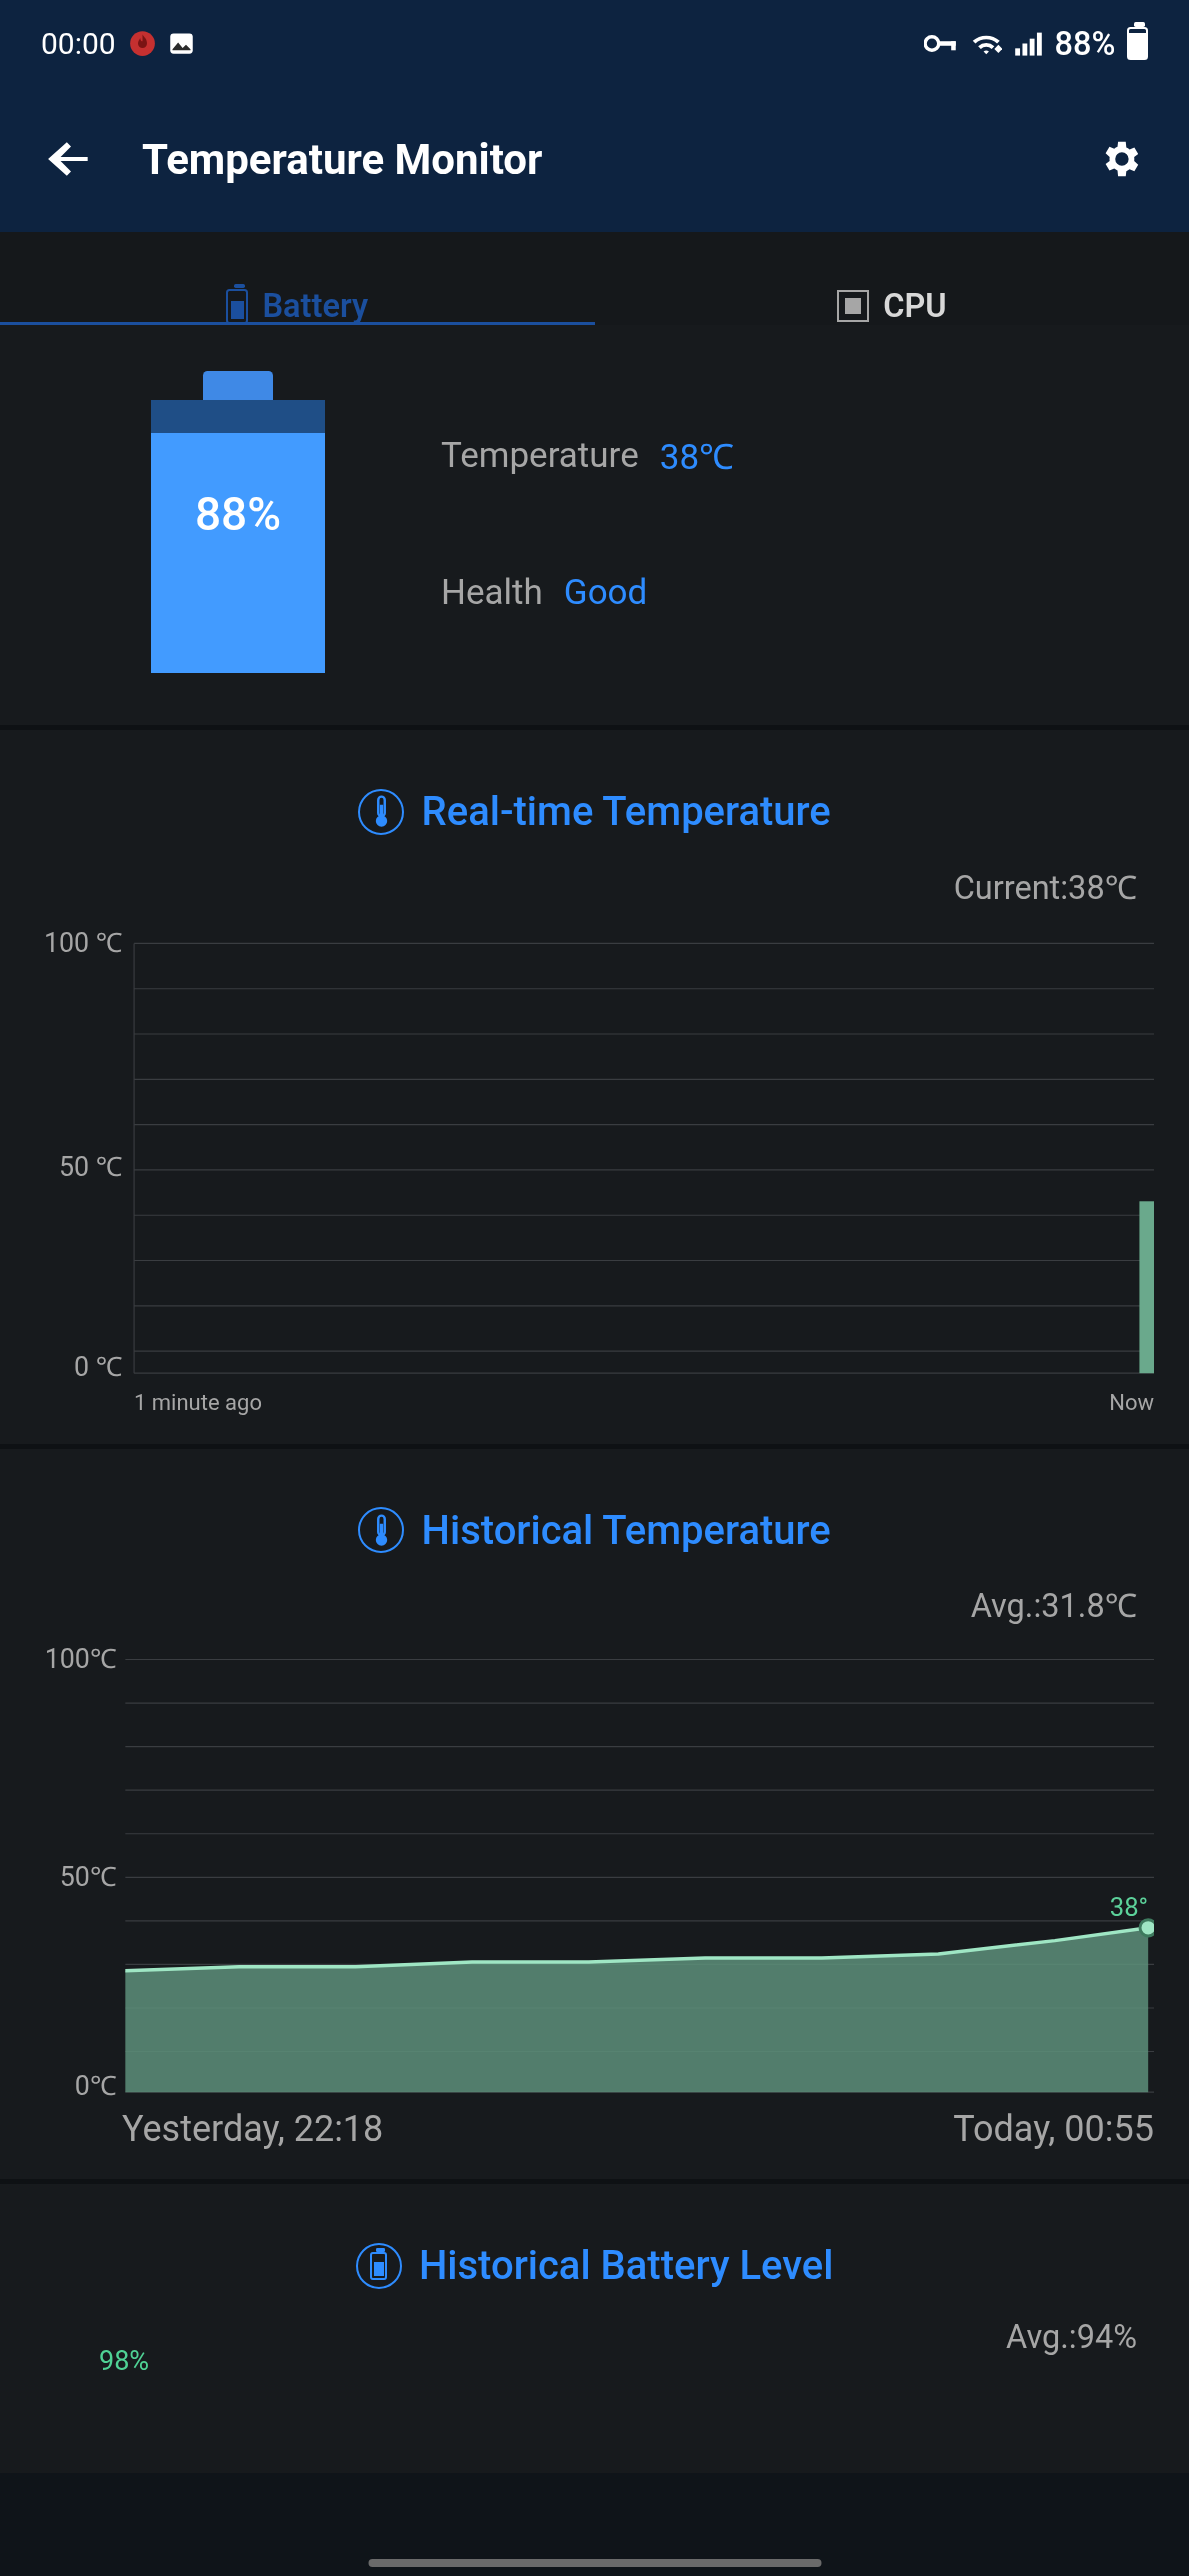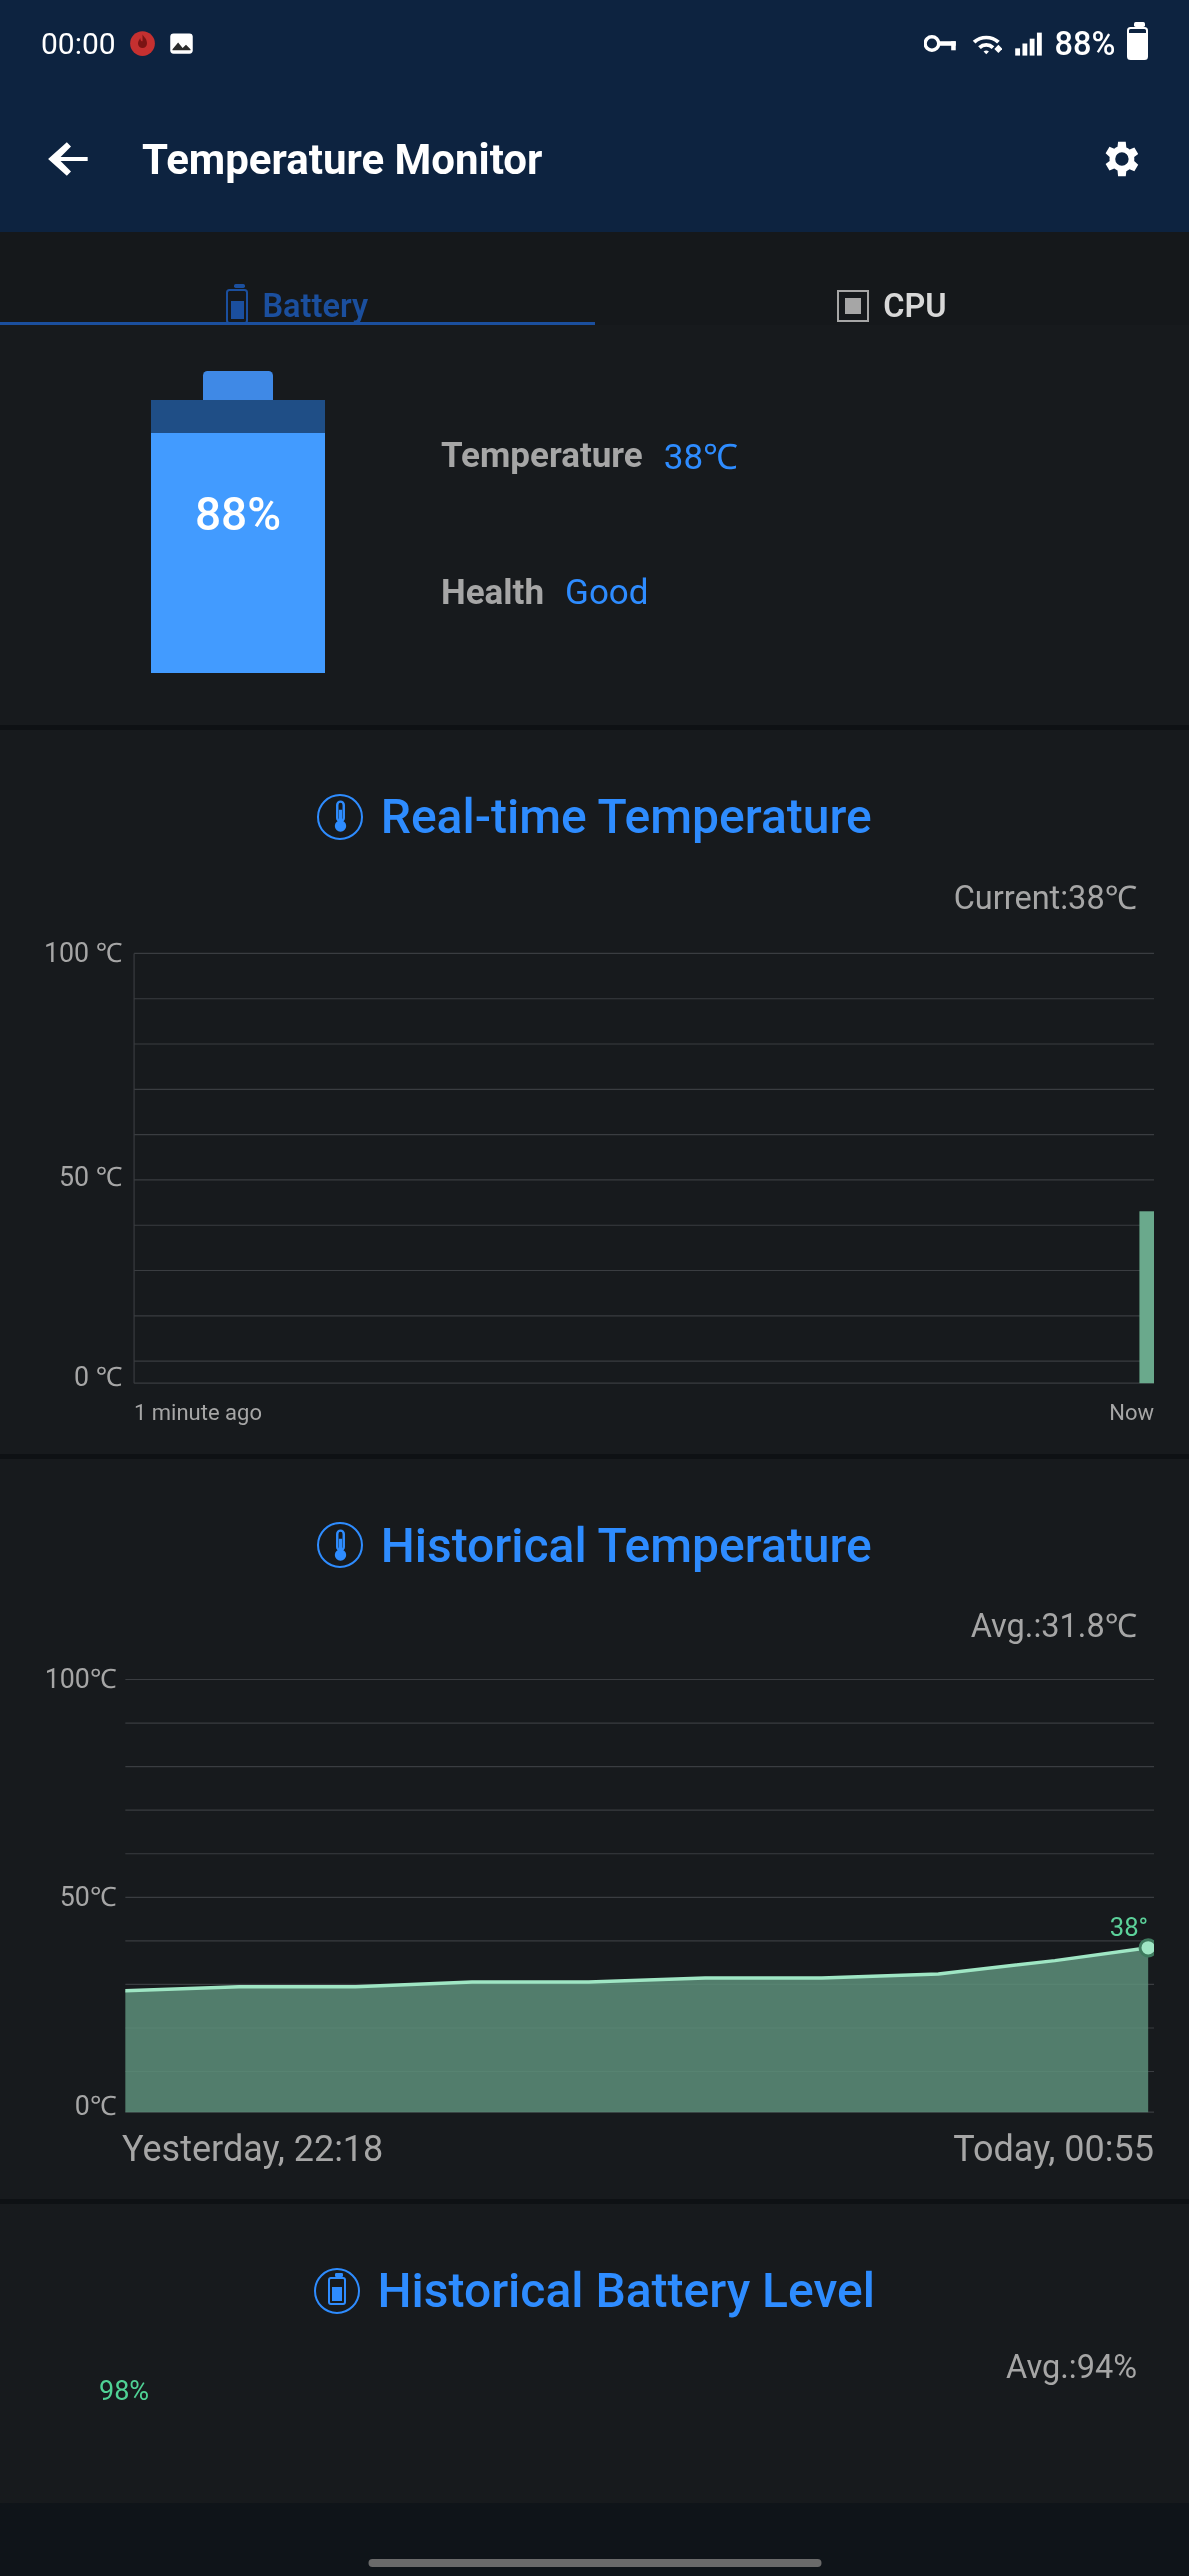--- a/index.html
+++ b/index.html
@@ -44,28 +44,28 @@
 
   
   .overview{display:flex;align-items:center;gap:116px;padding:46px 128px 52px 151px;background:var(--panel);}
   .batt-wrap{position:relative;width:174px;height:302px;display:flex;flex-direction:column;align-items:center;}
   .batt-cap{width:70px;height:29px;background:#3f89e6;border-radius:4.6px 4.6px 0 0;}
   .batt-body{width:174px;height:273px;background:#1f4e86;position:relative;overflow:hidden;}
   .batt-fill{position:absolute;bottom:0;left:0;right:0;height:88%;background:var(--blue-light);}
   .batt-pct{position:absolute;top:32%;left:0;right:0;text-align:center;font-size:46px;font-weight:500;color:#fff;}
   .ov-lines{display:flex;flex-direction:column;gap:93px;}
   .ov-line{display:flex;align-items:center;gap:21px;font-size:35px;}
-  .ov-label{color:var(--muted);font-weight:bold;}
+  .ov-label{color:var(--muted);}
   .ov-value{color:var(--blue2);}
 
   
   .section{background:var(--panel);border-top:5.8px solid #0e1114;padding:35px 0 17.4px;}
   .sec-head{display:flex;align-items:center;justify-content:center;gap:17.4px;padding:23px 0 23px;}
   .sec-head-icon{width:46px;height:46px;border:2.9px solid var(--blue2);border-radius:50%;display:flex;align-items:center;justify-content:center;}
-  .sec-title{color:var(--blue2);font-size:48px;font-weight:500;}
+  .sec-title{color:var(--blue2);font-size:40px;font-weight:500;}
   .sec-sub{text-align:right;padding:5.8px 52px 17.4px 0;color:var(--muted);font-size:32.5px;}
 
   
   .chart-zone{padding:0 35px 11.6px 35px;}
   .chart{position:relative;height:453px;}
   .chart svg{width:100%;height:100%;display:block;}
   .chart-x{display:flex;justify-content:space-between;padding:10.5px 0 0 99px;color:var(--muted);font-size:22px;}
   .chart-x2{display:flex;justify-content:space-between;padding:10.5px 0 0 87px;color:var(--muted);font-size:36px;}
 
   .hist-chart{height:453px;}

